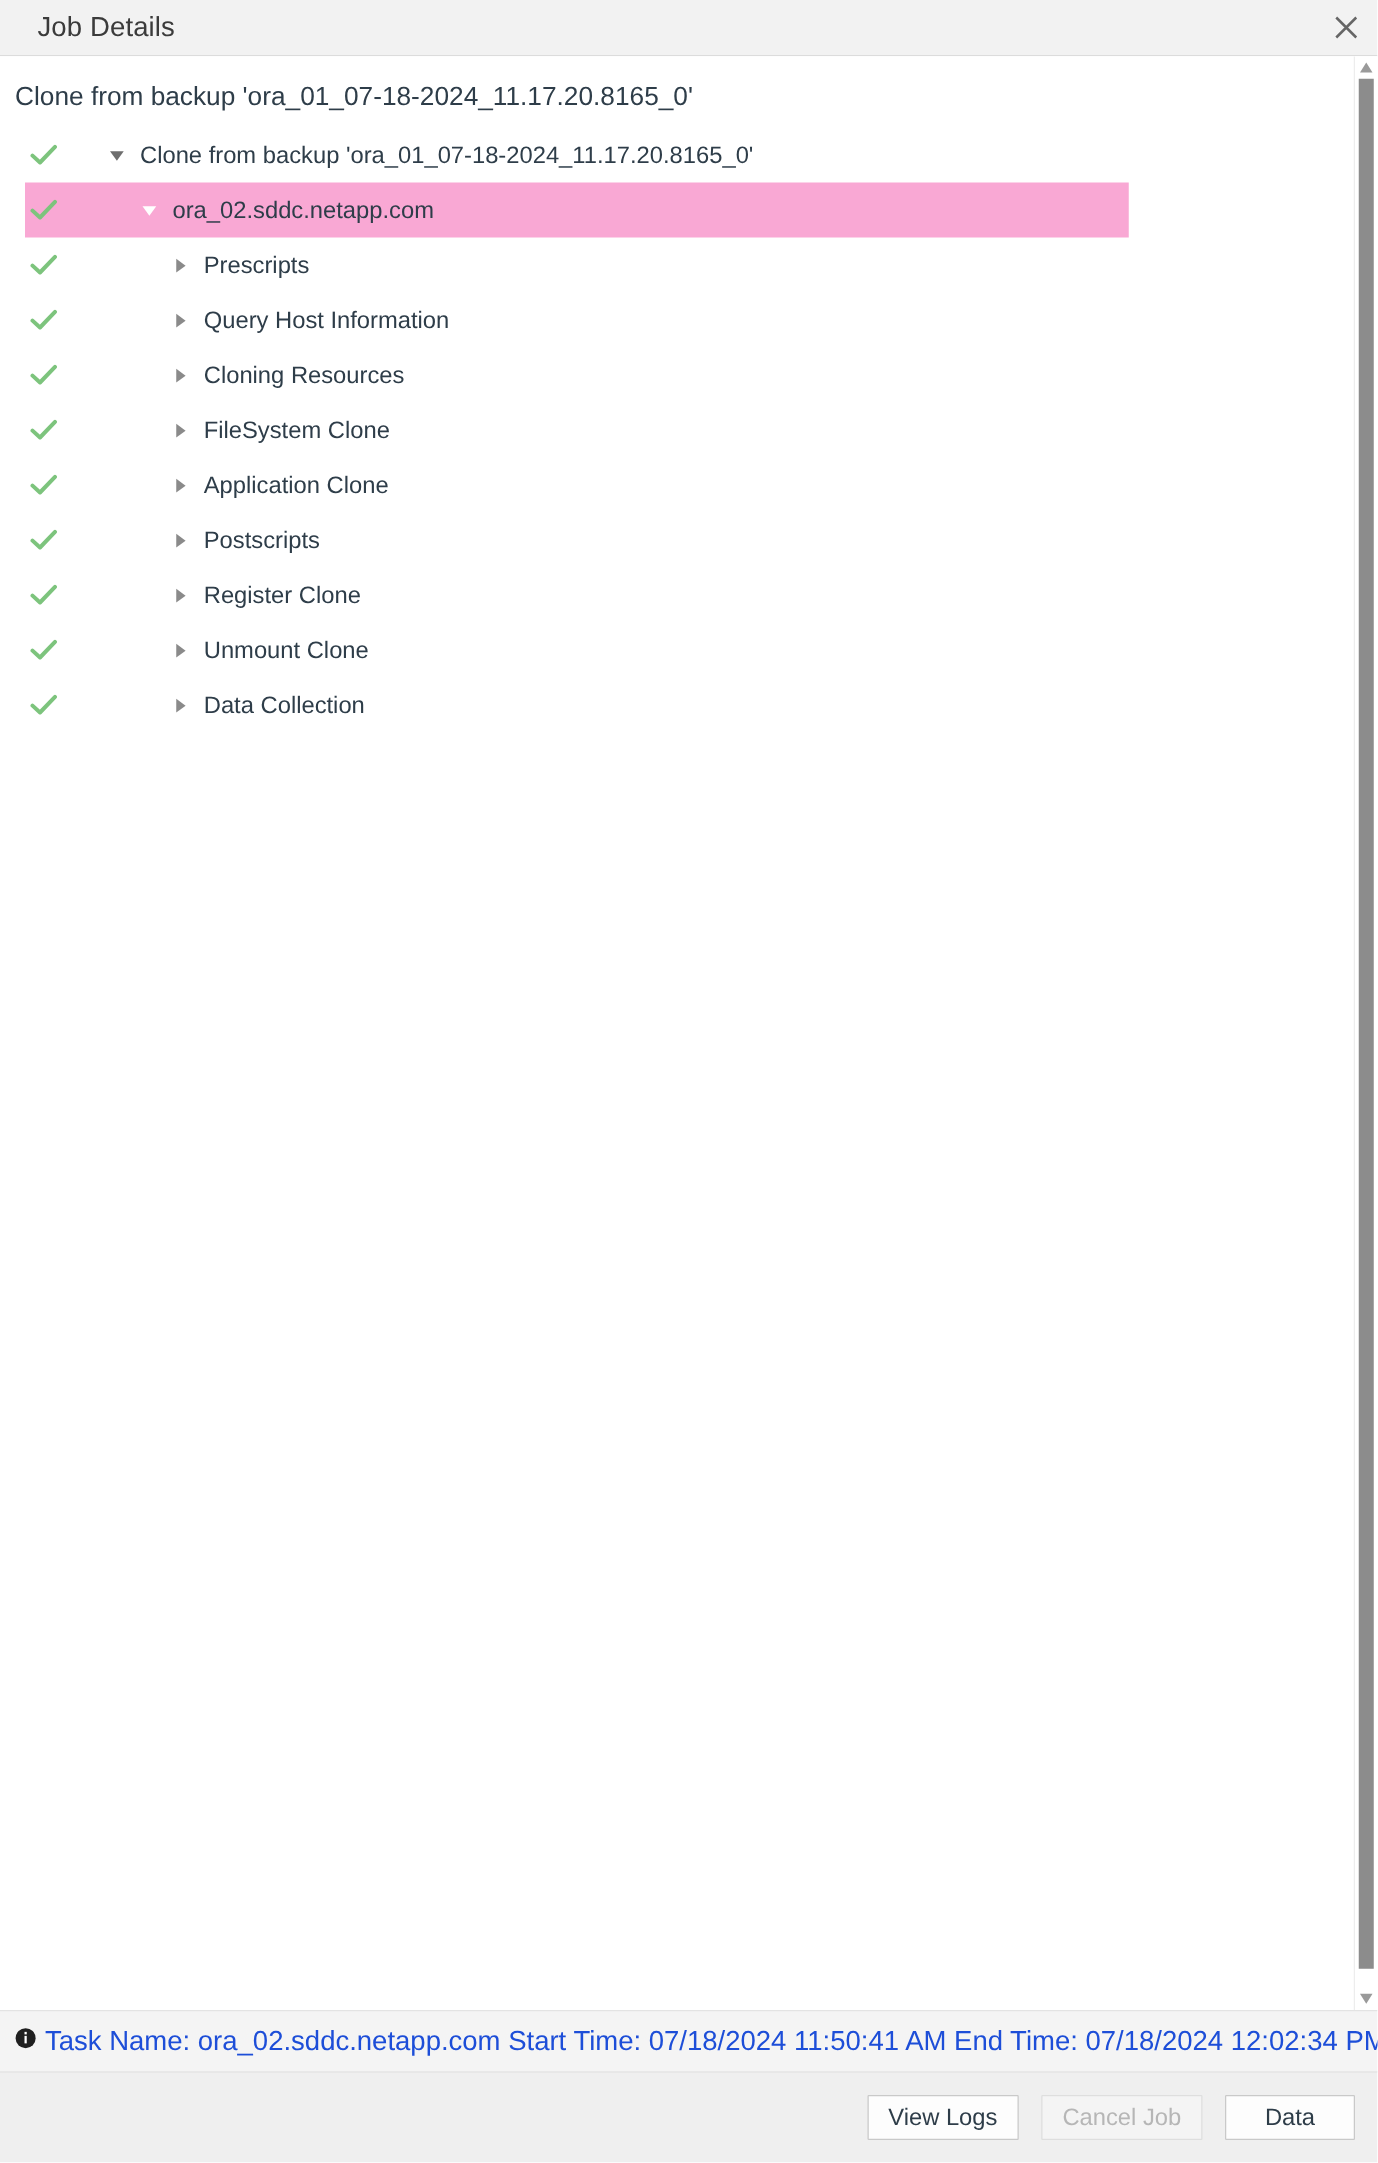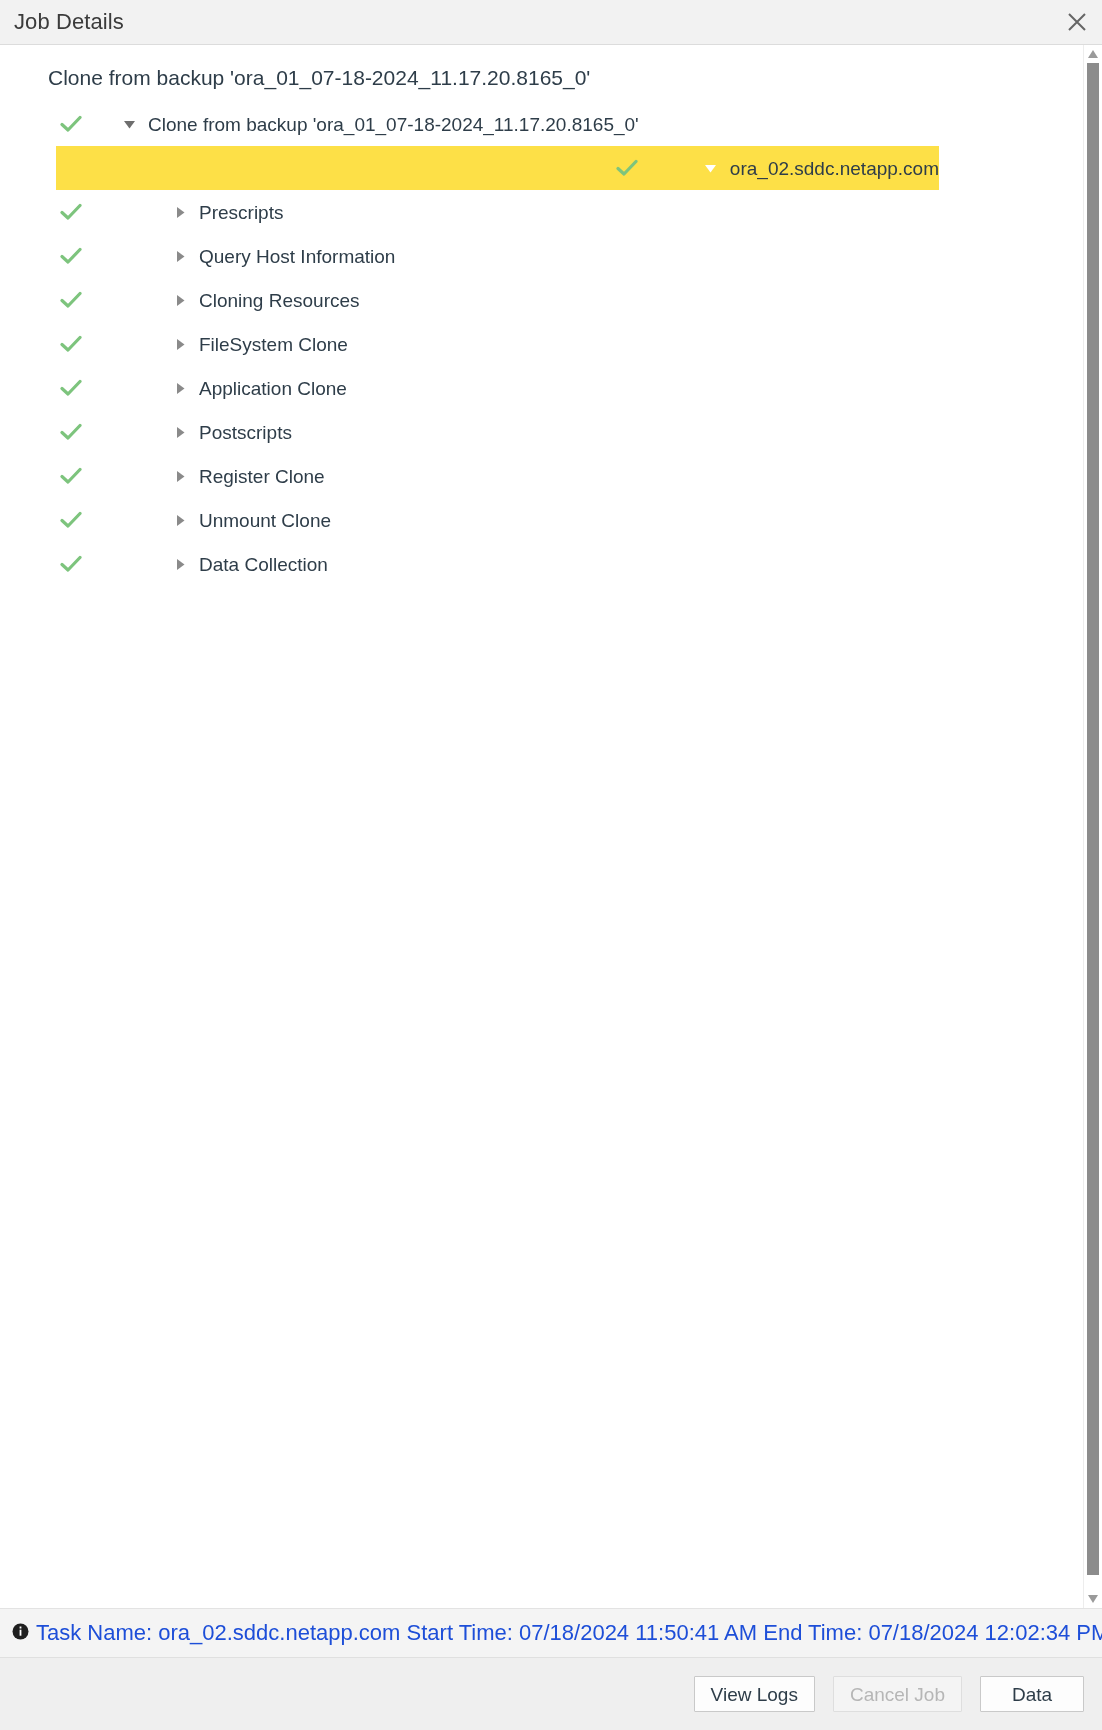--- a/index.html
+++ b/index.html
@@ -34,20 +34,21 @@
     display: flex;
     align-items: center;
   }
   .titlebar-title {
     font-size: 22px;
     font-weight: 400;
     color: #3b3b3b;
     padding-left: 14px;
     letter-spacing: 0.1px;
     line-height: 1;
+    margin-left: 16px;
   }
   .close-btn {
     position: absolute;
     right: 8px;
     top: 50%;
     transform: translateY(-50%);
     width: 34px;
     height: 34px;
     display: flex;
     align-items: center;
@@ -58,21 +59,20 @@
     padding: 0;
   }
   .close-btn svg { display: block; }
 
   
   .body-area {
     position: relative;
     flex: 1 1 auto;
     background: #ffffff;
     overflow: hidden;
-    padding-left: 36px;
   }
 
   .job-heading {
     font-size: 21px;
     color: #2e3d49;
     font-weight: 400;
     padding: 20px 0 0 12px;
     line-height: 1.2;
     white-space: nowrap;
   }
@@ -86,22 +86,21 @@
   .tree-row {
     display: flex;
     align-items: center;
     height: 44px;
     margin: 0 0 0 20px;
     width: 883px;
     box-sizing: border-box;
     padding-left: 0;
   }
   .tree-row.selected {
-    background: #fde047;
-    justify-content: flex-end;
+    background: #f9a8d4;
   }
   .status-cell {
     width: 38px;
     min-width: 38px;
     display: flex;
     align-items: center;
     justify-content: flex-start;
     padding-left: 4px;
   }
   .check-icon { display: block; }

